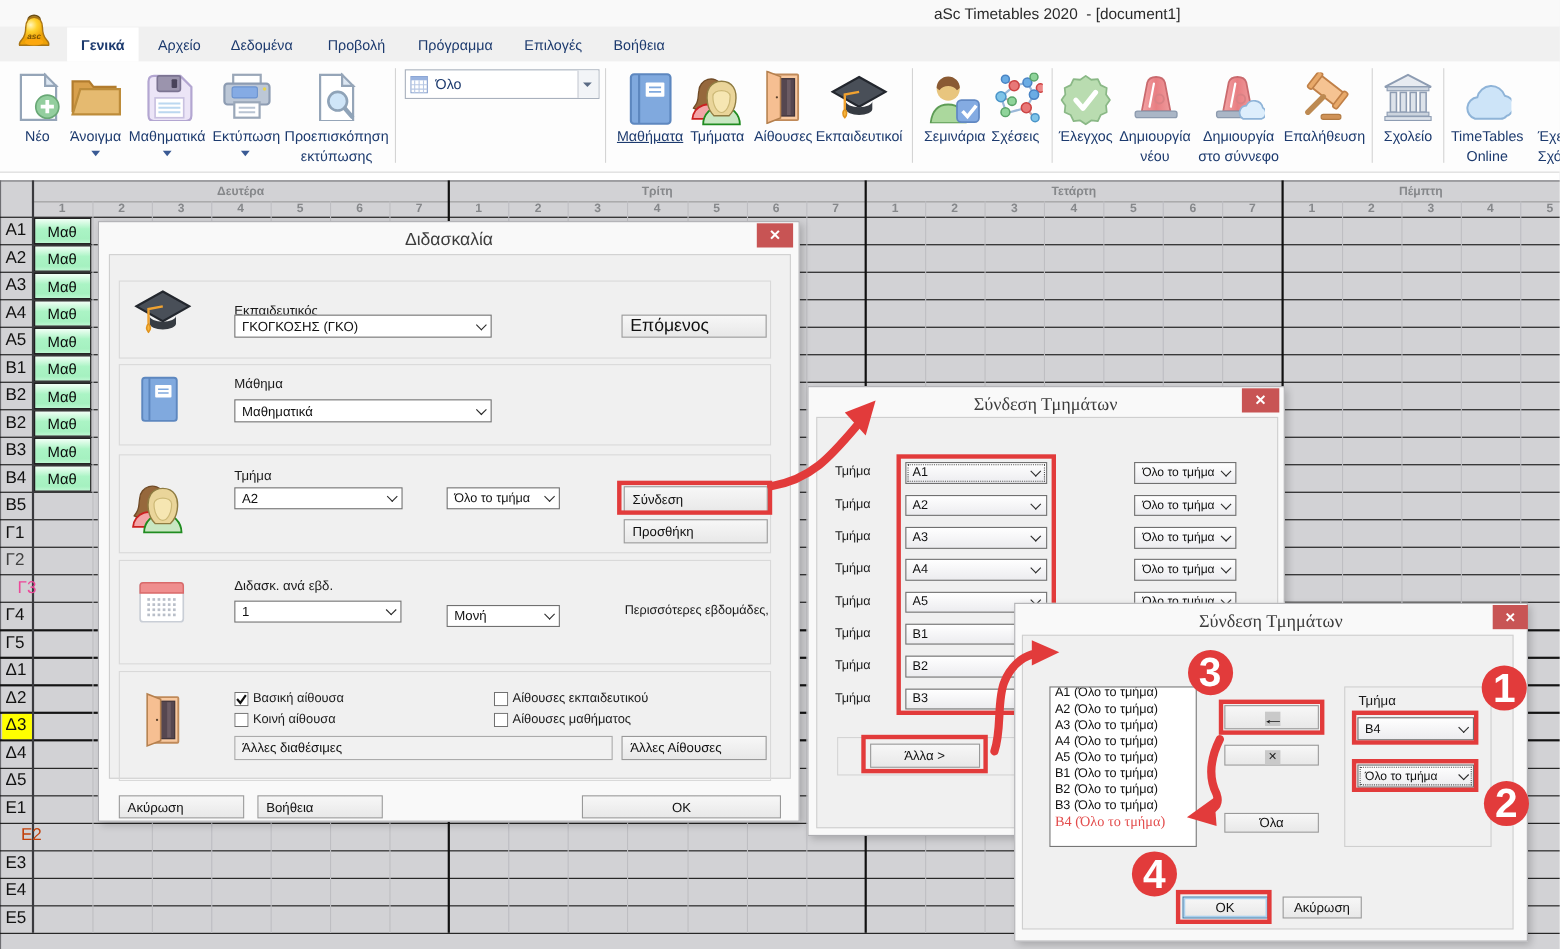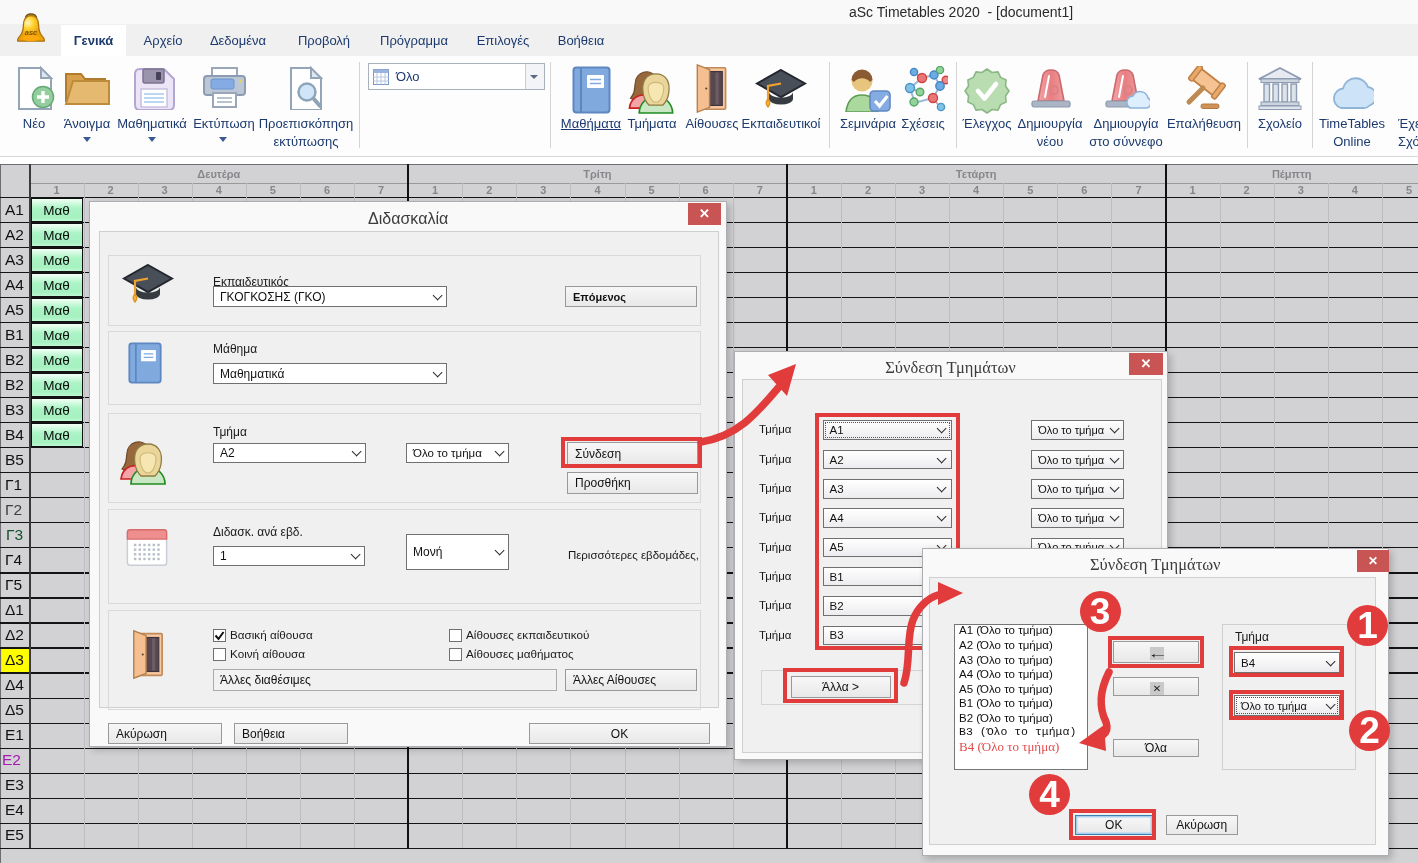--- a/index.html
+++ b/index.html
@@ -317,31 +317,31 @@
 <div class="abs" style="left:5px;top:275.7923076923077px;font-size:15.5px;color:#111;">A4</div>
 <div class="abs" style="left:5px;top:300.82307692307694px;font-size:15.5px;color:#111;">A5</div>
 <div class="abs" style="left:5px;top:325.8538461538462px;font-size:15.5px;color:#111;">B1</div>
 <div class="abs" style="left:5px;top:350.88461538461536px;font-size:15.5px;color:#111;">B2</div>
 <div class="abs" style="left:5px;top:375.9153846153846px;font-size:15.5px;color:#111;">B2</div>
 <div class="abs" style="left:5px;top:400.94615384615383px;font-size:15.5px;color:#111;">B3</div>
 <div class="abs" style="left:5px;top:425.9769230769231px;font-size:15.5px;color:#111;">B4</div>
 <div class="abs" style="left:5px;top:451.0076923076923px;font-size:15.5px;color:#111;">B5</div>
 <div class="abs" style="left:5px;top:476.03846153846155px;font-size:15.5px;color:#111;">Γ1</div>
 <div class="abs" style="left:5px;top:501.0692307692307px;font-size:15.5px;color:#404040;">Γ2</div>
-<div class="abs" style="left:6px;top:526.1px;font-size:15.5px;color:#14532d;">Γ3</div>
+<div class="abs" style="left:16px;top:526.1px;font-size:15.5px;color:#ec4899;">Γ3</div>
 <div class="abs" style="left:5px;top:551.1307692307693px;font-size:15.5px;color:#111;">Γ4</div>
 <div class="abs" style="left:5px;top:576.1615384615385px;font-size:15.5px;color:#111;">Γ5</div>
 <div class="abs" style="left:5px;top:601.1923076923077px;font-size:15.5px;color:#111;">Δ1</div>
 <div class="abs" style="left:5px;top:626.223076923077px;font-size:15.5px;color:#111;">Δ2</div>
 <div class="abs" style="left:1.5px;top:648.7538461538462px;width:27.5px;height:23.630769230769232px;background:#ffff00;"></div>
 <div class="abs" style="left:5px;top:651.2538461538462px;font-size:15.5px;color:#111;">Δ3</div>
 <div class="abs" style="left:5px;top:676.2846153846154px;font-size:15.5px;color:#111;">Δ4</div>
 <div class="abs" style="left:5px;top:701.3153846153847px;font-size:15.5px;color:#111;">Δ5</div>
 <div class="abs" style="left:5px;top:726.3461538461539px;font-size:15.5px;color:#111;">Ε1</div>
-<div class="abs" style="left:2px;top:751.3769230769232px;font-size:15.5px;color:#a21caf;">Ε2</div>
+<div class="abs" style="left:19px;top:751.3769230769232px;font-size:15.5px;color:#c2410c;">Ε2</div>
 <div class="abs" style="left:5px;top:776.4076923076924px;font-size:15.5px;color:#111;">Ε3</div>
 <div class="abs" style="left:5px;top:801.4384615384615px;font-size:15.5px;color:#111;">Ε4</div>
 <div class="abs" style="left:5px;top:826.4692307692308px;font-size:15.5px;color:#111;">Ε5</div>
 <div class="abs" style="left:30.5px;top:198.1px;width:52px;height:23.83076923076923px;background:linear-gradient(#f2fff6,#abf4c5 42%,#a5f1c0 82%,#bdf8d2);border:1.2px solid #111;text-align:center;font-size:13.5px;color:#0a0a0a;line-height:23.03076923076923px;">Μαθ</div>
 <div class="abs" style="left:30.5px;top:223.13076923076923px;width:52px;height:23.83076923076923px;background:linear-gradient(#f2fff6,#abf4c5 42%,#a5f1c0 82%,#bdf8d2);border:1.2px solid #111;text-align:center;font-size:13.5px;color:#0a0a0a;line-height:23.03076923076923px;">Μαθ</div>
 <div class="abs" style="left:30.5px;top:248.16153846153847px;width:52px;height:23.83076923076923px;background:linear-gradient(#f2fff6,#abf4c5 42%,#a5f1c0 82%,#bdf8d2);border:1.2px solid #111;text-align:center;font-size:13.5px;color:#0a0a0a;line-height:23.03076923076923px;">Μαθ</div>
 <div class="abs" style="left:30.5px;top:273.19230769230774px;width:52px;height:23.83076923076923px;background:linear-gradient(#f2fff6,#abf4c5 42%,#a5f1c0 82%,#bdf8d2);border:1.2px solid #111;text-align:center;font-size:13.5px;color:#0a0a0a;line-height:23.03076923076923px;">Μαθ</div>
 <div class="abs" style="left:30.5px;top:298.223076923077px;width:52px;height:23.83076923076923px;background:linear-gradient(#f2fff6,#abf4c5 42%,#a5f1c0 82%,#bdf8d2);border:1.2px solid #111;text-align:center;font-size:13.5px;color:#0a0a0a;line-height:23.03076923076923px;">Μαθ</div>
 <div class="abs" style="left:30.5px;top:323.2538461538462px;width:52px;height:23.83076923076923px;background:linear-gradient(#f2fff6,#abf4c5 42%,#a5f1c0 82%,#bdf8d2);border:1.2px solid #111;text-align:center;font-size:13.5px;color:#0a0a0a;line-height:23.03076923076923px;">Μαθ</div>
 <div class="abs" style="left:30.5px;top:348.2846153846154px;width:52px;height:23.83076923076923px;background:linear-gradient(#f2fff6,#abf4c5 42%,#a5f1c0 82%,#bdf8d2);border:1.2px solid #111;text-align:center;font-size:13.5px;color:#0a0a0a;line-height:23.03076923076923px;">Μαθ</div>
@@ -355,21 +355,21 @@
 <div class="gbox" style="left:18px;top:53px;width:593px;height:71px;"></div>
 <div class="gbox" style="left:18px;top:129px;width:593px;height:74px;"></div>
 <div class="gbox" style="left:18px;top:211px;width:593px;height:90px;"></div>
 <div class="gbox" style="left:18px;top:307px;width:593px;height:95px;"></div>
 <div class="gbox" style="left:18px;top:408px;width:593px;height:100px;"></div>
 <div class="lbl" style="left:123px;top:61px;font-size:12px;margin-top:12px;">Εκπαιδευτικός</div>
 <div class="combo" style="left:123px;top:84px;width:234px;height:21px;font-size:12px;">
       <span class="tx">ΓΚΟΓΚΟΣΗΣ (ΓΚΟ)</span>
       <span class="chev"></span>
     </div>
-<div class="btn" style="left:475px;top:84px;width:132px;height:21px;font-size:11px;font-weight:bold;">
+<div class="btn" style="left:475px;top:84px;width:132px;height:21px;font-size:16px;">
       <span class="tx">Επόμενος</span>
     </div>
 <div class="lbl" style="left:123px;top:140px;font-size:12px;">Μάθημα</div>
 <div class="combo" style="left:123px;top:161px;width:234px;height:21px;font-size:12px;">
       <span class="tx">Μαθηματικά</span>
       <span class="chev"></span>
     </div>
 <div class="lbl" style="left:123px;top:223px;font-size:12px;">Τμήμα</div>
 <div class="combo" style="left:123px;top:241px;width:153px;height:20px;font-size:12px;">
       <span class="tx">A2</span>
@@ -383,21 +383,21 @@
       <span class="tx">Σύνδεση</span>
     </div>
 <div class="btn" style="left:477px;top:269.5px;width:131px;height:22px;font-size:12px;">
       <span class="tx">Προσθήκη</span>
     </div>
 <div class="lbl" style="left:123px;top:323px;font-size:12px;">Διδασκ. ανά εβδ.</div>
 <div class="combo" style="left:123px;top:344px;width:152px;height:20px;font-size:12px;">
       <span class="tx">1</span>
       <span class="chev"></span>
     </div>
-<div class="combo" style="left:316px;top:332px;width:103px;height:36px;font-size:12px;text-decoration:underline;">
+<div class="combo" style="left:316px;top:348px;width:103px;height:20px;font-size:12px;text-decoration:underline;">
       <span class="tx">Μονή</span>
       <span class="chev"></span>
     </div>
 <div class="lbl" style="left:459px;top:347px;width:150px;text-align:right;font-size:11.5px;">Περισσότερες εβδομάδες,</div>
 <svg class="abs" style="left:123px;top:427px;" width="13" height="13" viewBox="0 0 13 13">
       <rect x="0.5" y="0.5" width="12" height="12" fill="#fff" stroke="#707070"></rect>
       <path d="M2.5 6.5 l3 3.5 l5-7" stroke="#111" stroke-width="2" fill="none"></path>
     </svg>
 <div class="lbl" style="left:140px;top:426px;font-size:11.7px;">Βασική αίθουσα</div>
 <svg class="abs" style="left:123px;top:446px;" width="13" height="13" viewBox="0 0 13 13">
@@ -581,21 +581,21 @@
 <div class="iframe" style="left:5.5px;top:28.3px;width:447px;height:268px;"></div>
 <div class="abs" style="left:31.0px;top:74.79999999999995px;width:134px;height:146px;background:#fff;border:1px solid #767676;font-size:11.5px;line-height:14.55px;color:#111;overflow:hidden;">
       <div style="margin-top:-1.5px;">
         <div style="padding-left:4px;">A1 (Όλο το τμήμα)</div>
         <div style="padding-left:4px;">A2 (Όλο το τμήμα)</div>
         <div style="padding-left:4px;">A3 (Όλο το τμήμα)</div>
         <div style="padding-left:4px;">A4 (Όλο το τμήμα)</div>
         <div style="padding-left:4px;">A5 (Όλο το τμήμα)</div>
         <div style="padding-left:4px;">B1 (Όλο το τμήμα)</div>
         <div style="padding-left:4px;">B2 (Όλο το τμήμα)</div>
-        <div style="padding-left:4px;font-family:Liberation Mono, monospace;">B3 (Όλο το τμήμα)</div>
+        <div style="padding-left:4px;">B3 (Όλο το τμήμα)</div>
         <div style="padding-left:4px;color:#e34c4c;font-family:'Liberation Serif',serif;font-size:13px;">B4 (Όλο το τμήμα)</div>
       </div>
     </div>
 <div class="btn" style="left:190.0px;top:91.79999999999995px;width:86px;height:22px;"></div>
 <div class="abs" style="left:227.0px;top:97.79999999999995px;width:14px;height:13.5px;background:#c9c9c9;text-align:center;font-size:13px;line-height:13px;color:#111;"><span style="display:inline-block;transform:scaleX(1.6);">←</span></div>
 <div class="btn" style="left:190.0px;top:127.79999999999995px;width:86px;height:19.5px;"></div>
 <div class="abs" style="left:227.0px;top:132.79999999999995px;width:14px;height:13.5px;background:#c9c9c9;text-align:center;font-size:10px;line-height:13.5px;color:#222;">✕</div>
 <div class="btn" style="left:190.0px;top:189.79999999999995px;width:86px;height:18.5px;font-size:12px;">
       <span class="ctx">Όλα</span>
     </div>

